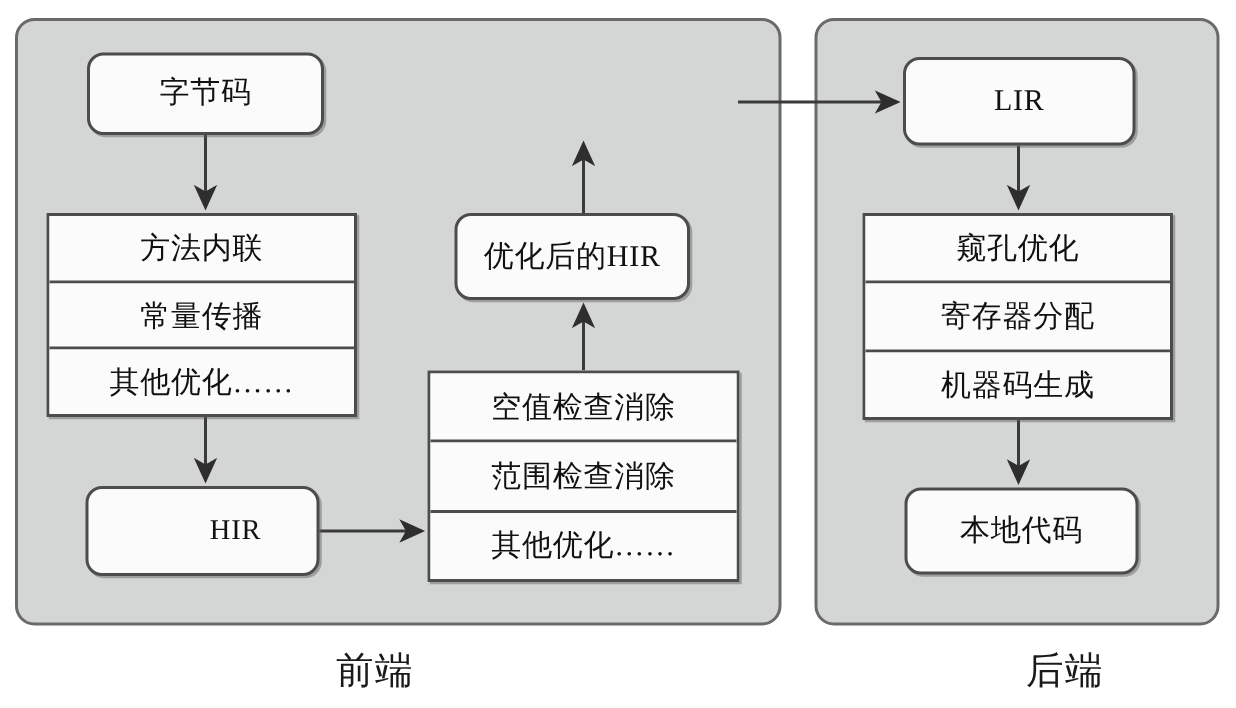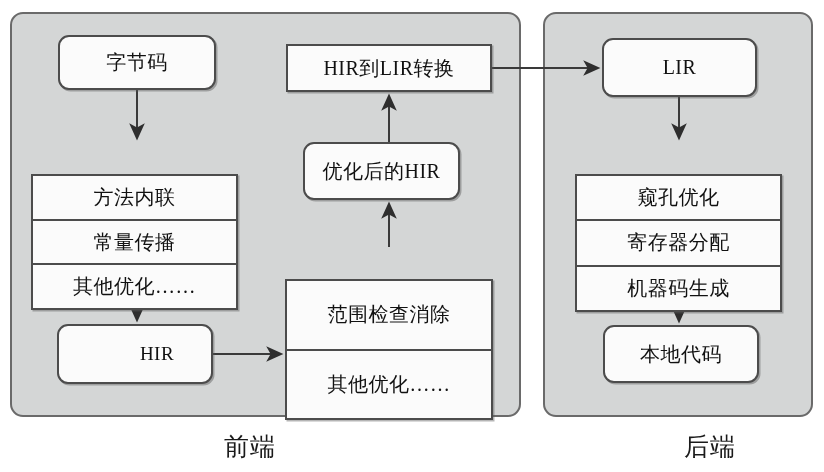--- a/index.html
+++ b/index.html
@@ -79,21 +79,20 @@
     border-radius: 0;
   }
   .stack {
     position: absolute;
     border: 2px solid #4c4c4c;
     box-sizing: border-box;
     background: #fbfbfb;
     box-shadow: 1.5px 1.5px 0 rgba(90,90,90,0.45);
     display: flex;
     flex-direction: column;
-    margin-top: 32px;
   }
   .stack-row {
     flex: 1 1 0;
     display: flex;
     align-items: center;
     justify-content: center;
     text-align: center;
     font-family: "Liberation Serif", "DejaVu Serif", serif;
     font-size: 20px;
     color: #111111;
@@ -166,34 +165,34 @@
       <span>其他优化……</span>
     </div>
   </div>
 
   <div class="node rounded" style="left:57px; top:324px; width:156px; height:60px; flex-direction:column;padding-left:44px;">
     <span class="node-line" style="font-size:19px;">HIR</span>
   </div>
 
   <div class="stack" style="left:285px; top:247px; width:208px; height:141px;">
     <div class="stack-row">
+      <span>空值检查消除</span>
+    </div>
+    <div class="stack-row">
       <span>范围检查消除</span>
     </div>
     <div class="stack-row">
       <span>其他优化……</span>
     </div>
   </div>
 
   <div class="node rounded" style="left:303px; top:142px; width:157px; height:58px;">
     <span class="node-line">优化后的HIR</span>
   </div>
 
-  <div class="node sharp" style="left:286px; top:44px; width:206px; height:48px;">
-    <span class="node-line">HIR到LIR转换</span>
-  </div>
 
   <div class="node rounded" style="left:602px; top:38px; width:155px; height:59px;">
     <span class="node-line">LIR</span>
   </div>
 
   <div class="stack" style="left:575px; top:142px; width:207px; height:138px;">
     <div class="stack-row">
       <span>窥孔优化</span>
     </div>
     <div class="stack-row">

